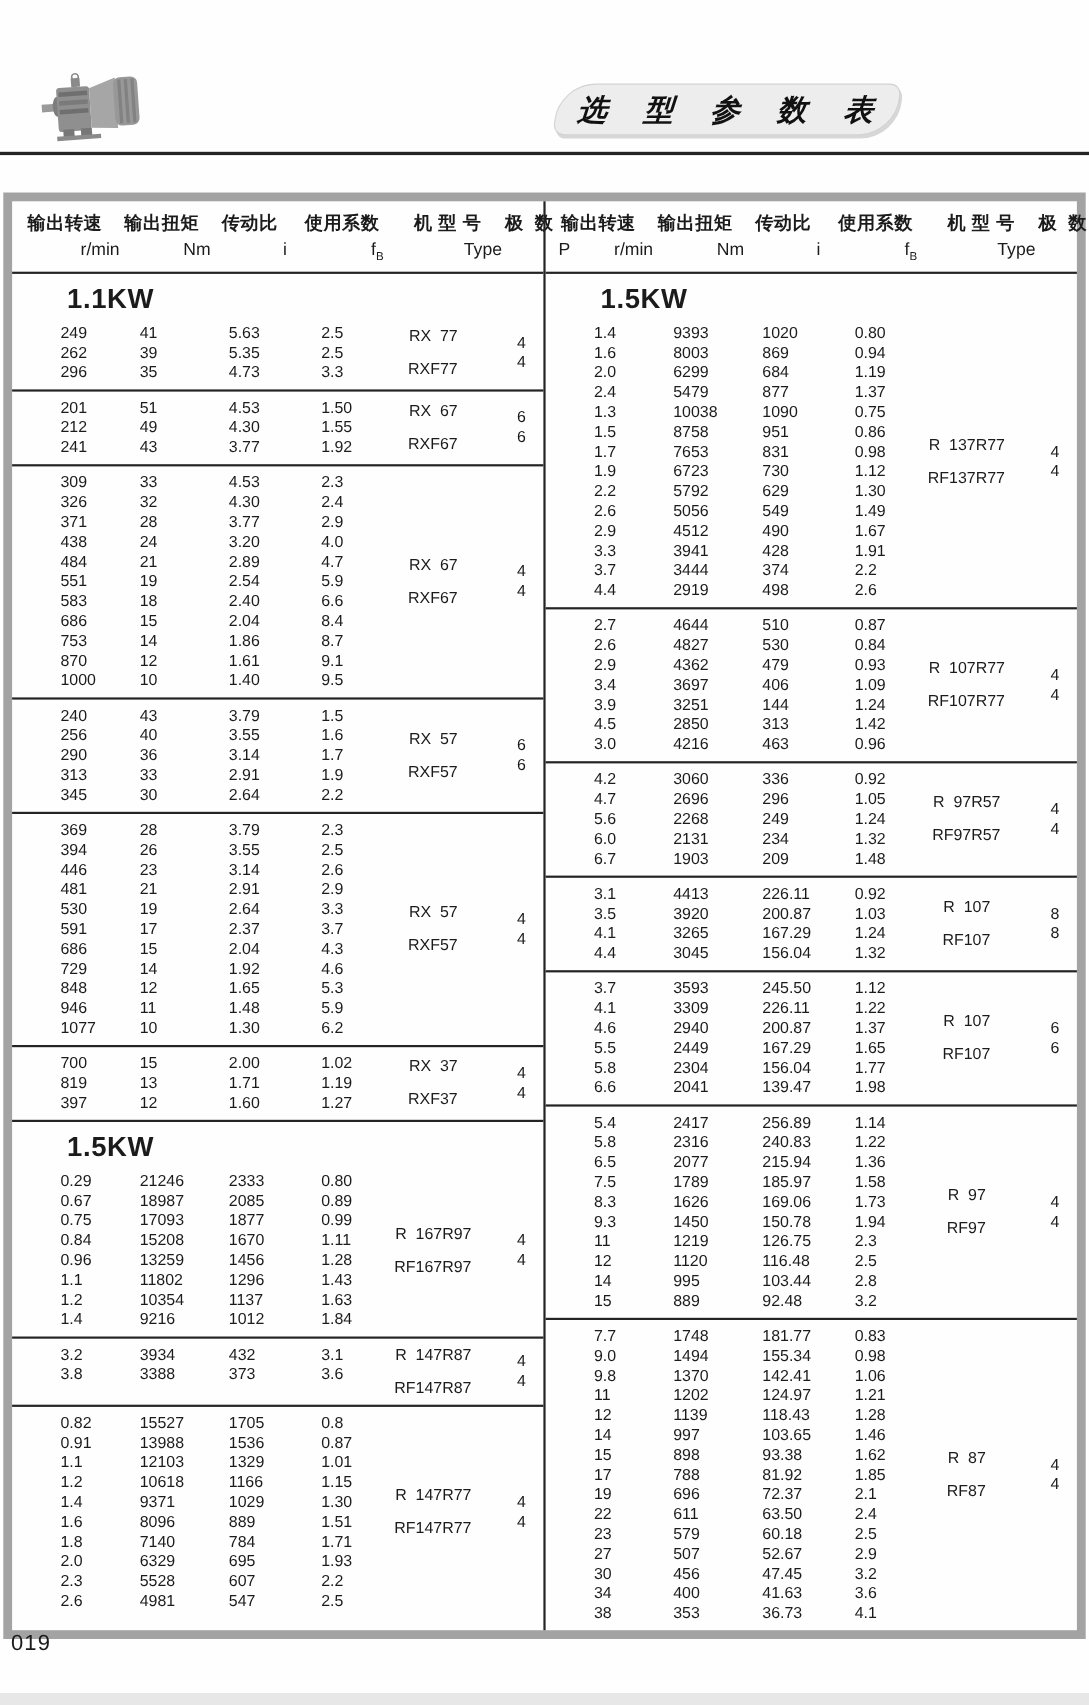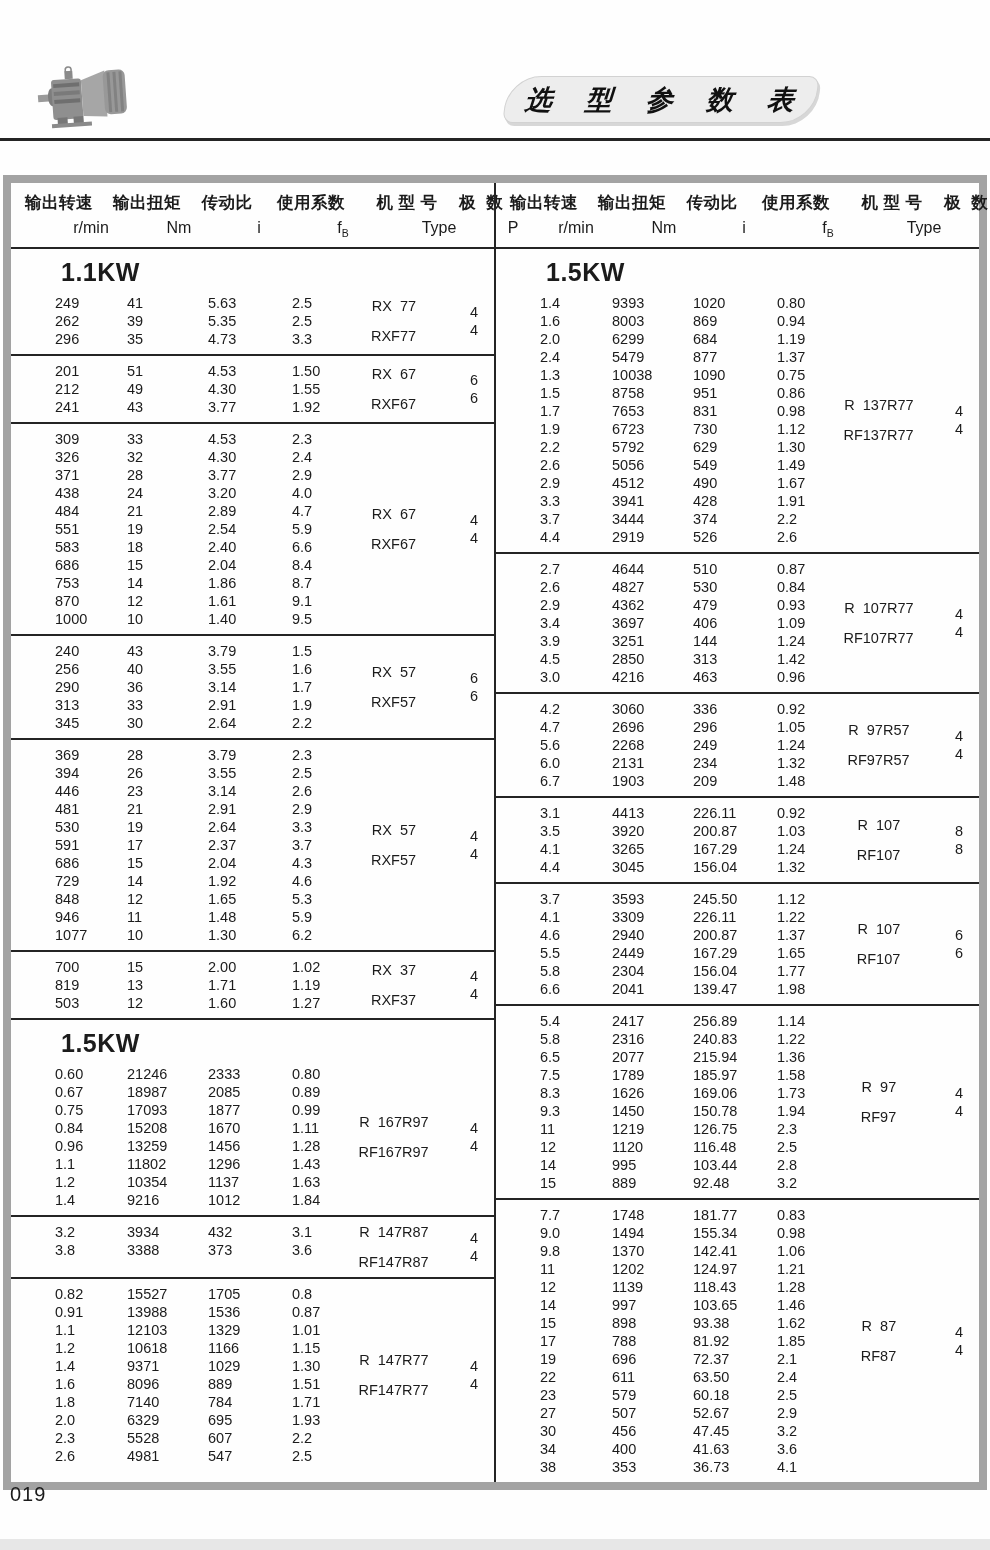--- a/index.html
+++ b/index.html
@@ -390,21 +390,21 @@
               <span>2.00</span>
               <span>1.02</span>
             </div>
             <div class="drow">
               <span>819</span>
               <span>13</span>
               <span>1.71</span>
               <span>1.19</span>
             </div>
             <div class="drow">
-              <span>503</span>
+              <span>397</span>
               <span>12</span>
               <span>1.60</span>
               <span>1.27</span>
             </div>
           </div>
           <div class="typewrap">
             <div class="typearea">
               <div class="typepair">
                 <div class="typeline">RX  37</div>
                 <div class="typeline">RXF37</div>
@@ -413,21 +413,21 @@
             <div class="parea">
               <div class="pline">4</div>
               <div class="pline">4</div>
             </div>
           </div>
         </div>
         <div class="kw-heading">1.5KW</div>
         <div class="block">
           <div class="rows">
             <div class="drow">
-              <span>0.60</span>
+              <span>0.29</span>
               <span>21246</span>
               <span>2333</span>
               <span>0.80</span>
             </div>
             <div class="drow">
               <span>0.67</span>
               <span>18987</span>
               <span>2085</span>
               <span>0.89</span>
             </div>
@@ -682,21 +682,21 @@
             </div>
             <div class="drow">
               <span>3.7</span>
               <span>3444</span>
               <span>374</span>
               <span>2.2</span>
             </div>
             <div class="drow">
               <span>4.4</span>
               <span>2919</span>
-              <span>526</span>
+              <span>498</span>
               <span>2.6</span>
             </div>
           </div>
           <div class="typewrap">
             <div class="typearea">
               <div class="typepair">
                 <div class="typeline">R  137R77</div>
                 <div class="typeline">RF137R77</div>
               </div>
             </div>

